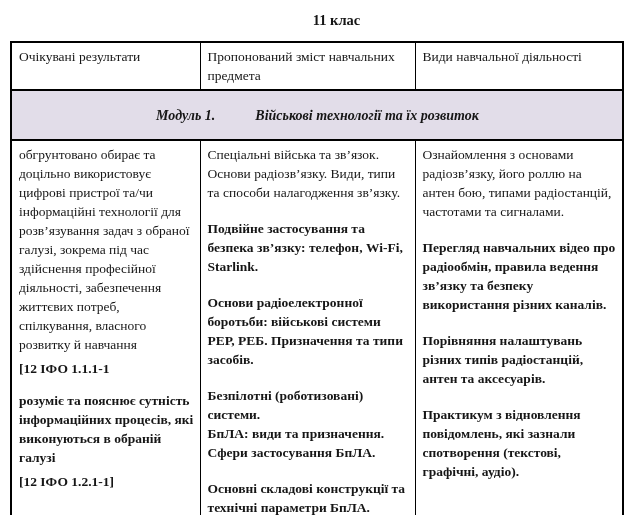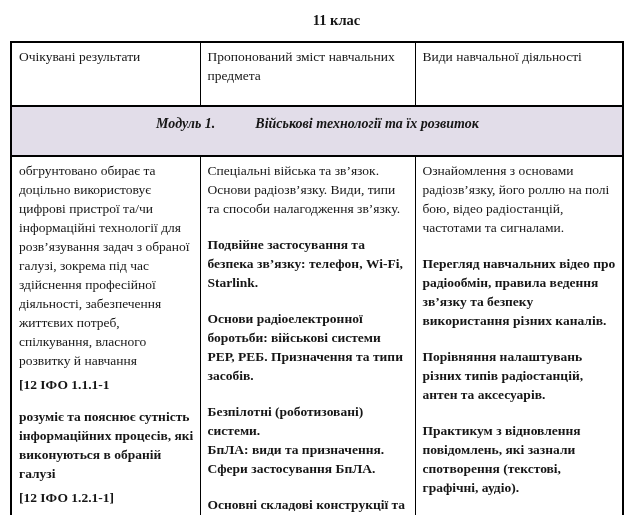--- a/index.html
+++ b/index.html
@@ -35,21 +35,21 @@
   .doc-table col.c1 { width: 189px; }
   .doc-table col.c2 { width: 215px; }
   .doc-table col.c3 { width: 208px; }
   .doc-table th, .doc-table td {
     border: 1px solid #000000;
     vertical-align: top;
     text-align: left;
     font-weight: normal;
     font-size: 13.5px;
     line-height: 19px;
-    padding: 4px 6px 20px 7px;
+    padding: 4px 6px 4px 7px;
     box-sizing: border-box;
     overflow: hidden;
   }
   tr.header-row th {
     height: 36px;
     border-bottom: 2px solid #000000;
   }
   tr.module-row td {
     height: 50px;
     background: #e2dde9;
@@ -110,21 +110,21 @@
         <p>Спеціальні війська та зв’язок. Основи радіозв’язку. Види, типи та способи налагодження зв’язку.</p>
         <p>Подвійне застосування та безпека зв’язку: телефон, Wi-Fi, Starlink.</p>
         <p>Основи радіоелектронної боротьби: військові системи РЕР, РЕБ. Призначення та типи засобів.</p>
         <p>Безпілотні (роботизовані) системи.
 БпЛА: види та призначення.
 Сфери застосування БпЛА.</p>
         <p>Основні складові конструкції та технічні параметри БпЛА.</p>
       </td>
 
       <td class="cell">
-        <p>Ознайомлення з основами радіозв’язку, його роллю на полі бою, відео радіостанцій, частотами та сигналами.</p>
+        <p>Ознайомлення з основами радіозв’язку, його роллю на антен бою, типами радіостанцій, частотами та сигналами.</p>
         <p>Перегляд навчальних відео про радіообмін, правила ведення зв’язку та безпеку використання різних каналів.</p>
         <p>Порівняння налаштувань різних типів радіостанцій, антен та аксесуарів.</p>
         <p>Практикум з відновлення повідомлень, які зазнали спотворення (текстові, графічні, аудіо).</p>
       </td>
 
     </tr>
   </tbody>
     </table>
 
 </div>

